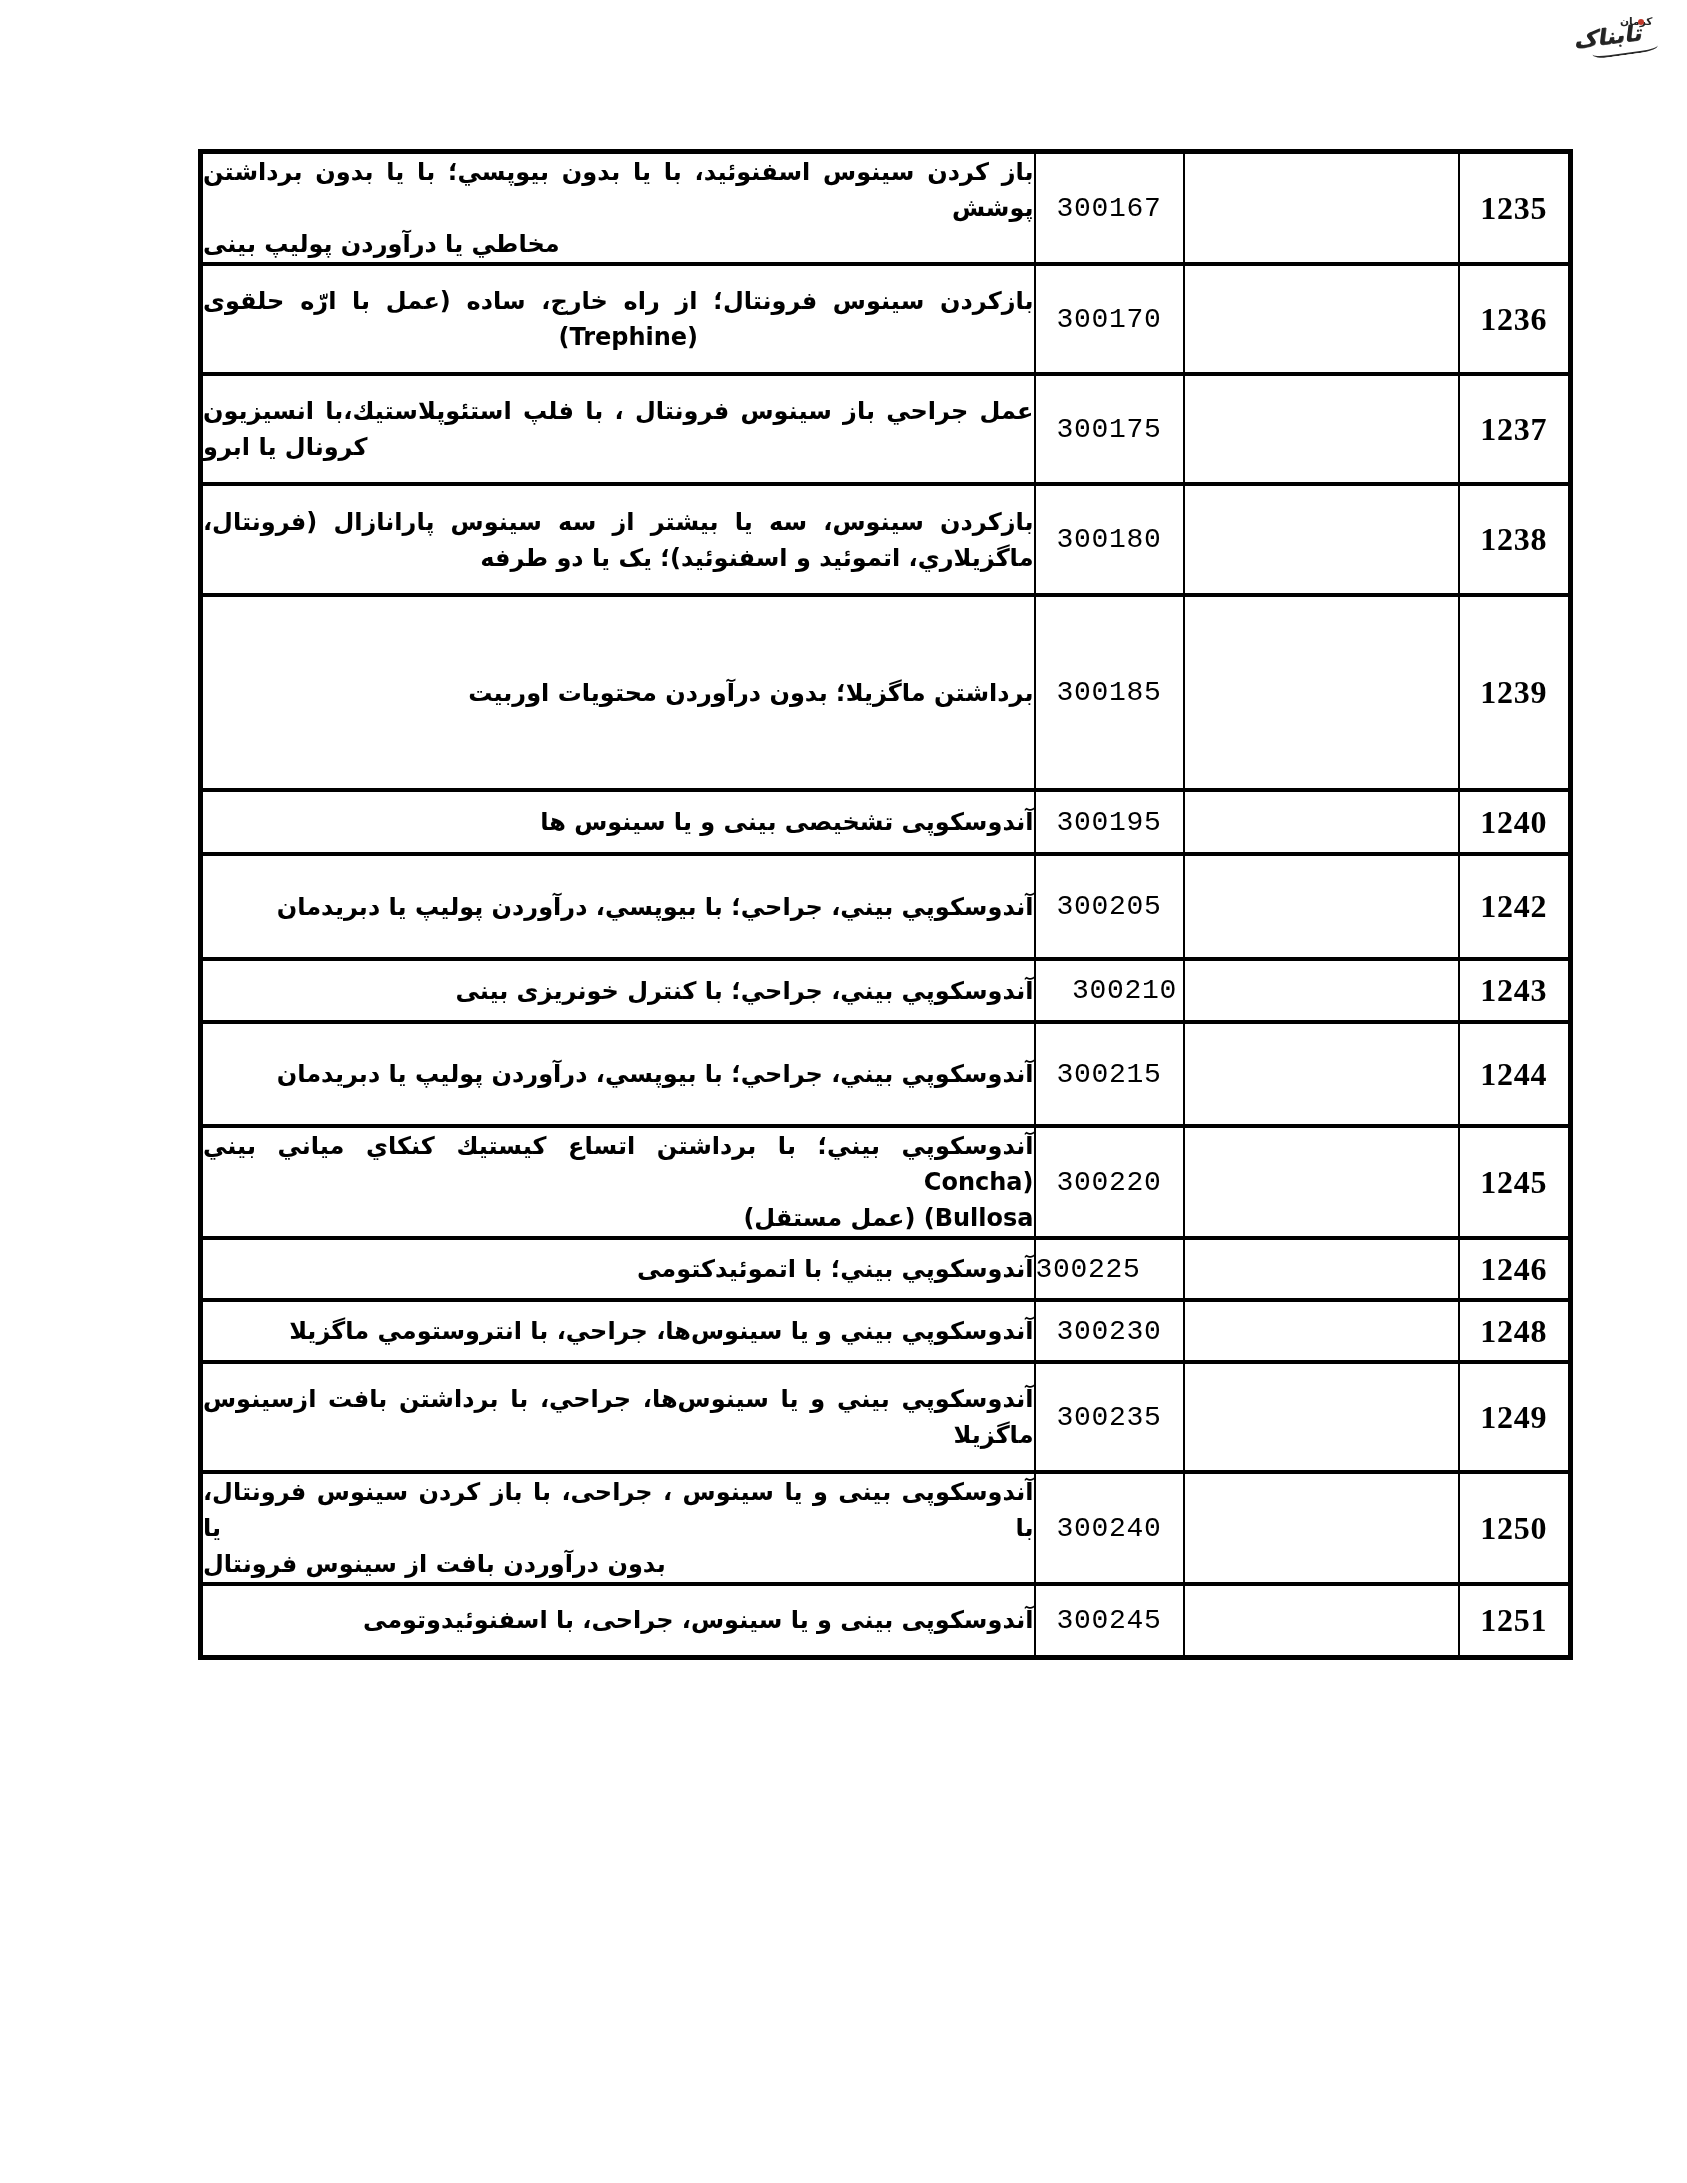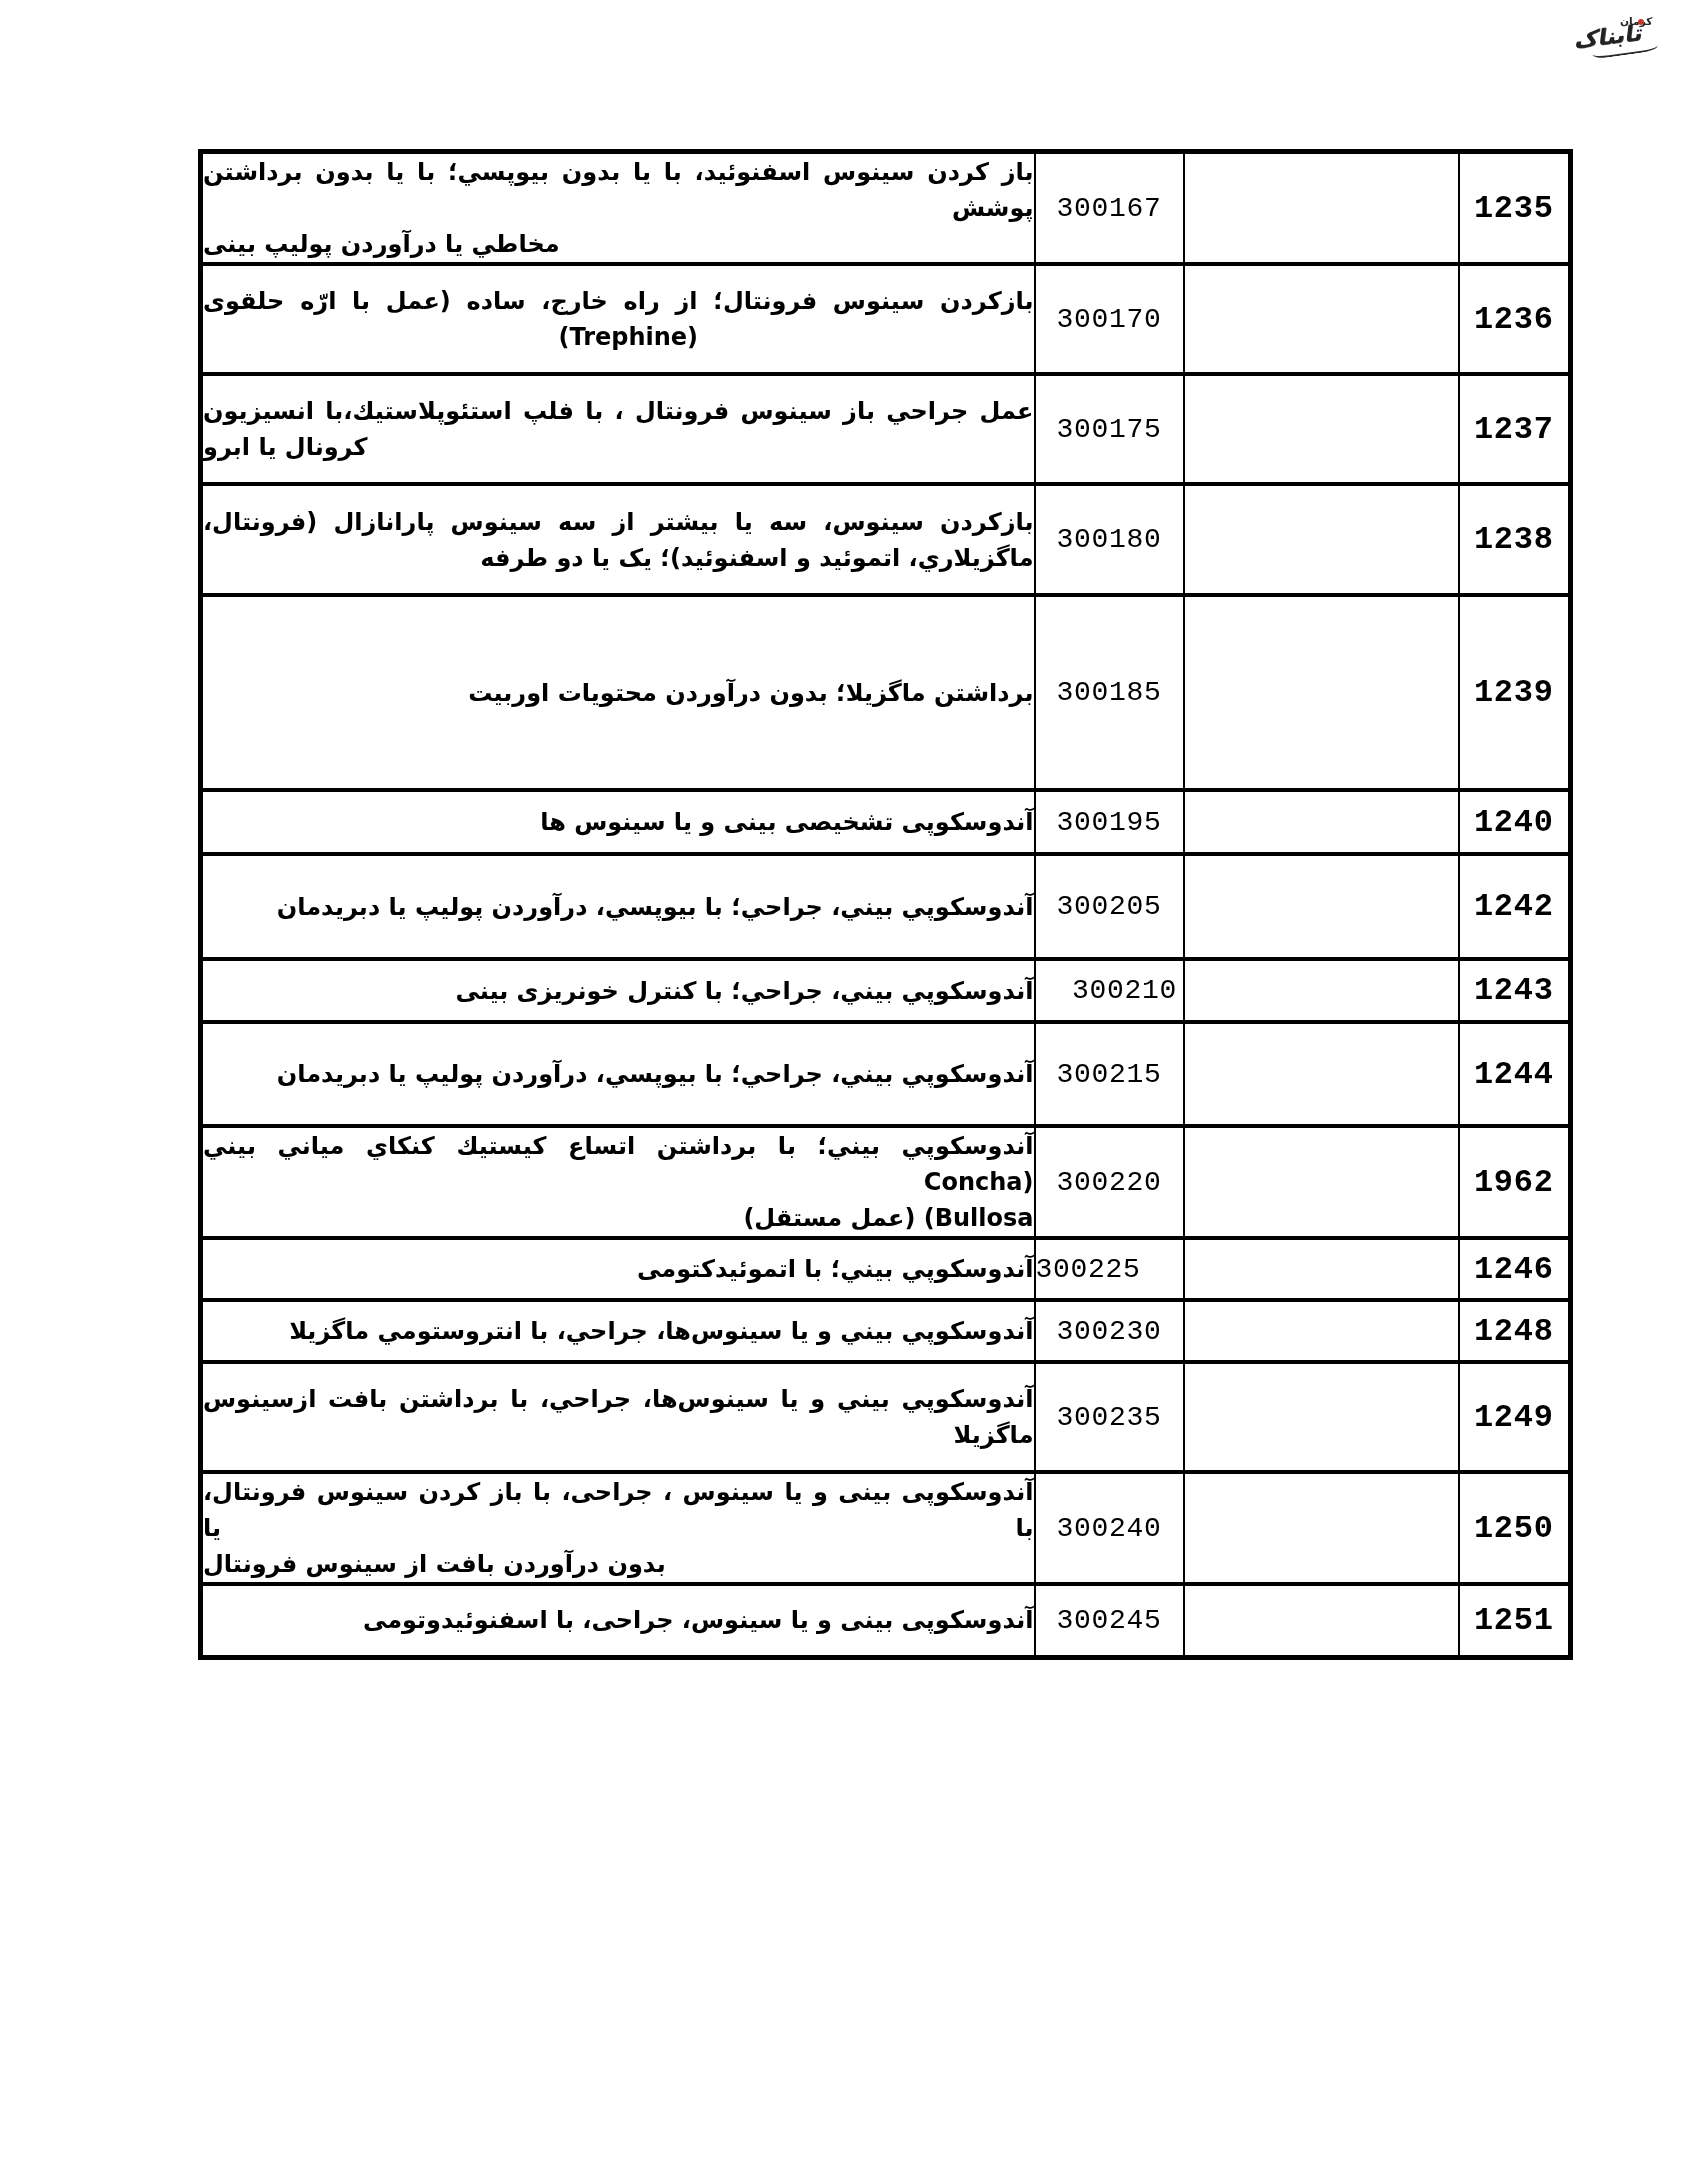--- a/index.html
+++ b/index.html
@@ -73,21 +73,21 @@
   td.code{
     direction:ltr;
     font-family:Liberation Mono, monospace;
     font-size:28px;
     text-align:center;
     padding:0 2.6px;
     letter-spacing:0.7px;
   }
   td.blank{background:#fff;}
   td.num{
-    font-family:Liberation Mono, monospace;
+    font-family:Liberation Serif, serif;
     font-size:32px;
     font-weight:bold;
     text-align:center;
     letter-spacing:0.7px;
   }
 </style>
 </head>
 <body>
 
 <div class="sheet">
@@ -183,21 +183,21 @@
           <td class="blank"></td>
           <td class="num">1244</td>
         </tr>
         <tr style="height: 110px;">
           <td class="desc">
             <div class="dline">آندوسکوپي بیني؛ با برداشتن اتساع کیستیك کنکاي میاني بیني (Concha</div>
             <div class="dline last-right">Bullosa) (عمل مستقل)</div>
           </td>
           <td class="code" style="text-align: center;">300220</td>
           <td class="blank"></td>
-          <td class="num">1962</td>
+          <td class="num">1245</td>
         </tr>
         <tr style="height: 62px;">
           <td class="desc">
             <div class="dline last-right">آندوسکوپي بیني؛ با اتموئیدکتومی</div>
           </td>
           <td class="code" style="text-align: left;">300225</td>
           <td class="blank"></td>
           <td class="num">1246</td>
         </tr>
         <tr style="height: 62px;">

